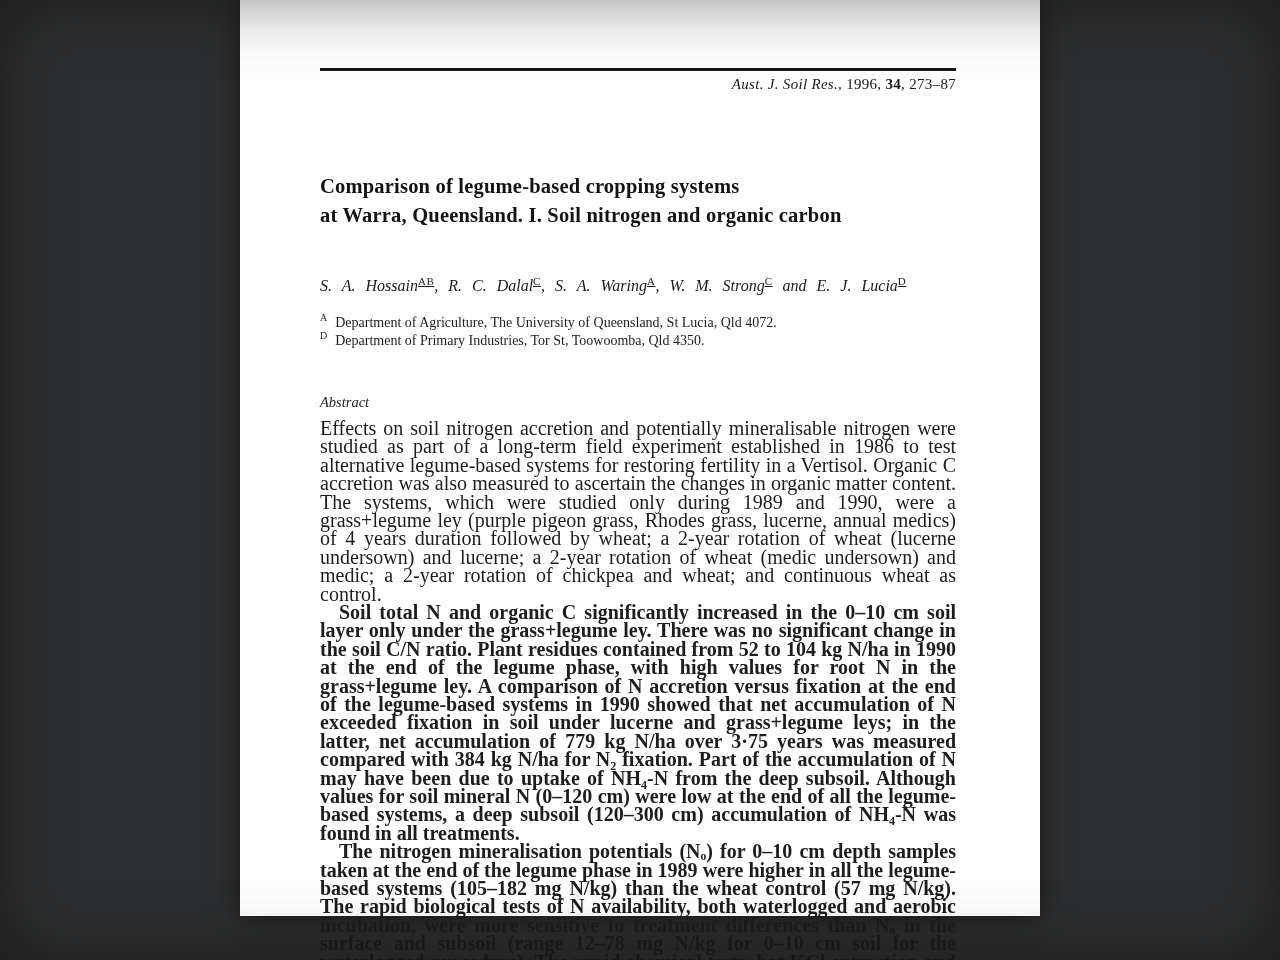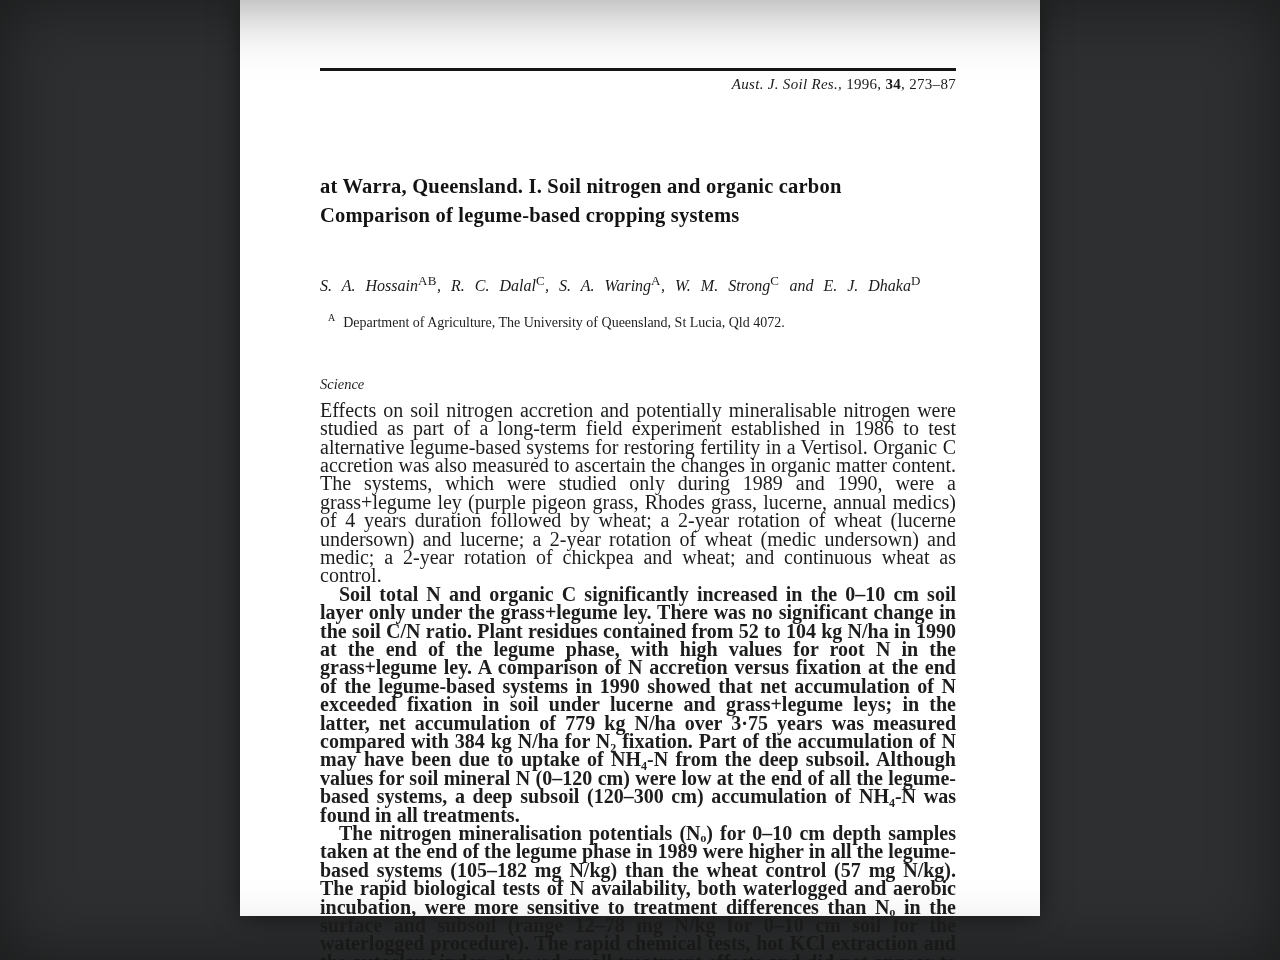--- a/index.html
+++ b/index.html
@@ -58,29 +58,29 @@
     margin-top: 46px;
     font-size: 16px;
     font-style: italic;
     line-height: 22.5px;
     text-align: justify;
     word-spacing: 6px;
     color: #1a1a1a;
   }
   .authors sup {
     font-style: normal;
-    font-size: 13px;
+    font-size: 11px;
     line-height: 0;
     letter-spacing: 0.5px;
+    text-decoration: underline;
   }
   .affils {
     margin-top: 16px;
     font-size: 14px;
     line-height: 18.2px;
-    margin-left: 8px;
   }
   .affil { white-space: nowrap; }
   .affil sup {
     font-size: 10px;
     line-height: 0;
     margin-right: 8px;
   }
   .abstract-h {
     margin-top: 44px;
     font-size: 14.5px;
@@ -102,34 +102,35 @@
 
 <div class="paper">
   <div class="content">
 
     <div class="top-rule"></div>
 
     <div class="journal-line"><span class="it">Aust. J. Soil Res.,</span> <span>1996,</span> <span class="b">34</span><span>, 273–87</span></div>
 
     <div class="title">
 
-    <div>at Warra, Queensland. I. Soil nitrogen and organic carbon</div>
-        <div>Comparison of legume-based cropping systems</div>
+    <div>Comparison of legume-based cropping systems</div>
+        <div>at Warra, Queensland. I. Soil nitrogen and organic carbon</div>
       </div>
 
     <div class="authors">
       
-    <span><span>S. A. Hossain</span><sup>AB</sup><span>, </span></span><span><span>R. C. Dalal</span><sup>C</sup><span>, </span></span><span><span>S. A. Waring</span><sup>A</sup><span>, </span></span><span><span>W. M. Strong</span><sup>C</sup><span> and </span></span><span><span>E. J. Dhaka</span><sup>D</sup><span></span></span></div>
+    <span><span>S. A. Hossain</span><sup>AB</sup><span>, </span></span><span><span>R. C. Dalal</span><sup>C</sup><span>, </span></span><span><span>S. A. Waring</span><sup>A</sup><span>, </span></span><span><span>W. M. Strong</span><sup>C</sup><span> and </span></span><span><span>E. J. Lucia</span><sup>D</sup><span></span></span></div>
 
     <div class="affils">
 
     <div class="affil"><sup>A</sup><span class="it"></span><span>Department of Agriculture, The University of Queensland, St Lucia, Qld 4072.</span></div>
+        <div class="affil"><sup>D</sup><span class="it"></span><span>Department of Primary Industries, Tor St, Toowoomba, Qld 4350.</span></div>
       </div>
 
-    <div class="abstract-h">Science</div>
+    <div class="abstract-h">Abstract</div>
 
     <div class="abstract-body">
 
     <p>Effects on soil nitrogen accretion and potentially mineralisable nitrogen were studied as part of a long-term field experiment established in 1986 to test alternative legume-based systems for restoring fertility in a Vertisol. Organic C accretion was also measured to ascertain the changes in organic matter content. The systems, which were studied only during 1989 and 1990, were a grass+legume ley (purple pigeon grass, Rhodes grass, lucerne, annual medics) of 4 years duration followed by wheat; a 2-year rotation of wheat (lucerne undersown) and lucerne; a 2-year rotation of wheat (medic undersown) and medic; a 2-year rotation of chickpea and wheat; and continuous wheat as control.</p>
         <p>Soil total N and organic C significantly increased in the 0–10 cm soil layer only under the grass+legume ley. There was no significant change in the soil C/N ratio. Plant residues contained from 52 to 104 kg N/ha in 1990 at the end of the legume phase, with high values for root N in the grass+legume ley. A comparison of N accretion versus fixation at the end of the legume-based systems in 1990 showed that net accumulation of N exceeded fixation in soil under lucerne and grass+legume leys; in the latter, net accumulation of 779 kg N/ha over 3·75 years was measured compared with 384 kg N/ha for N₂ fixation. Part of the accumulation of N may have been due to uptake of NH₄-N from the deep subsoil. Although values for soil mineral N (0–120 cm) were low at the end of all the legume-based systems, a deep subsoil (120–300 cm) accumulation of NH₄-N was found in all treatments.</p>
         <p>The nitrogen mineralisation potentials (Nₒ) for 0–10 cm depth samples taken at the end of the legume phase in 1989 were higher in all the legume-based systems (105–182 mg N/kg) than the wheat control (57 mg N/kg). The rapid biological tests of N availability, both waterlogged and aerobic incubation, were more sensitive to treatment differences than Nₒ in the surface and subsoil (range 12–78 mg N/kg for 0–10 cm soil for the waterlogged procedure). The rapid chemical tests, hot KCl extraction and the autoclave index, showed small treatment effects and did not appear to be useful availability indices. The pasture management (grazed v. mown and removed) had no significant effect on total N, organic C and N availability indices</p>
       </div>
 
   </div>
 </div>

